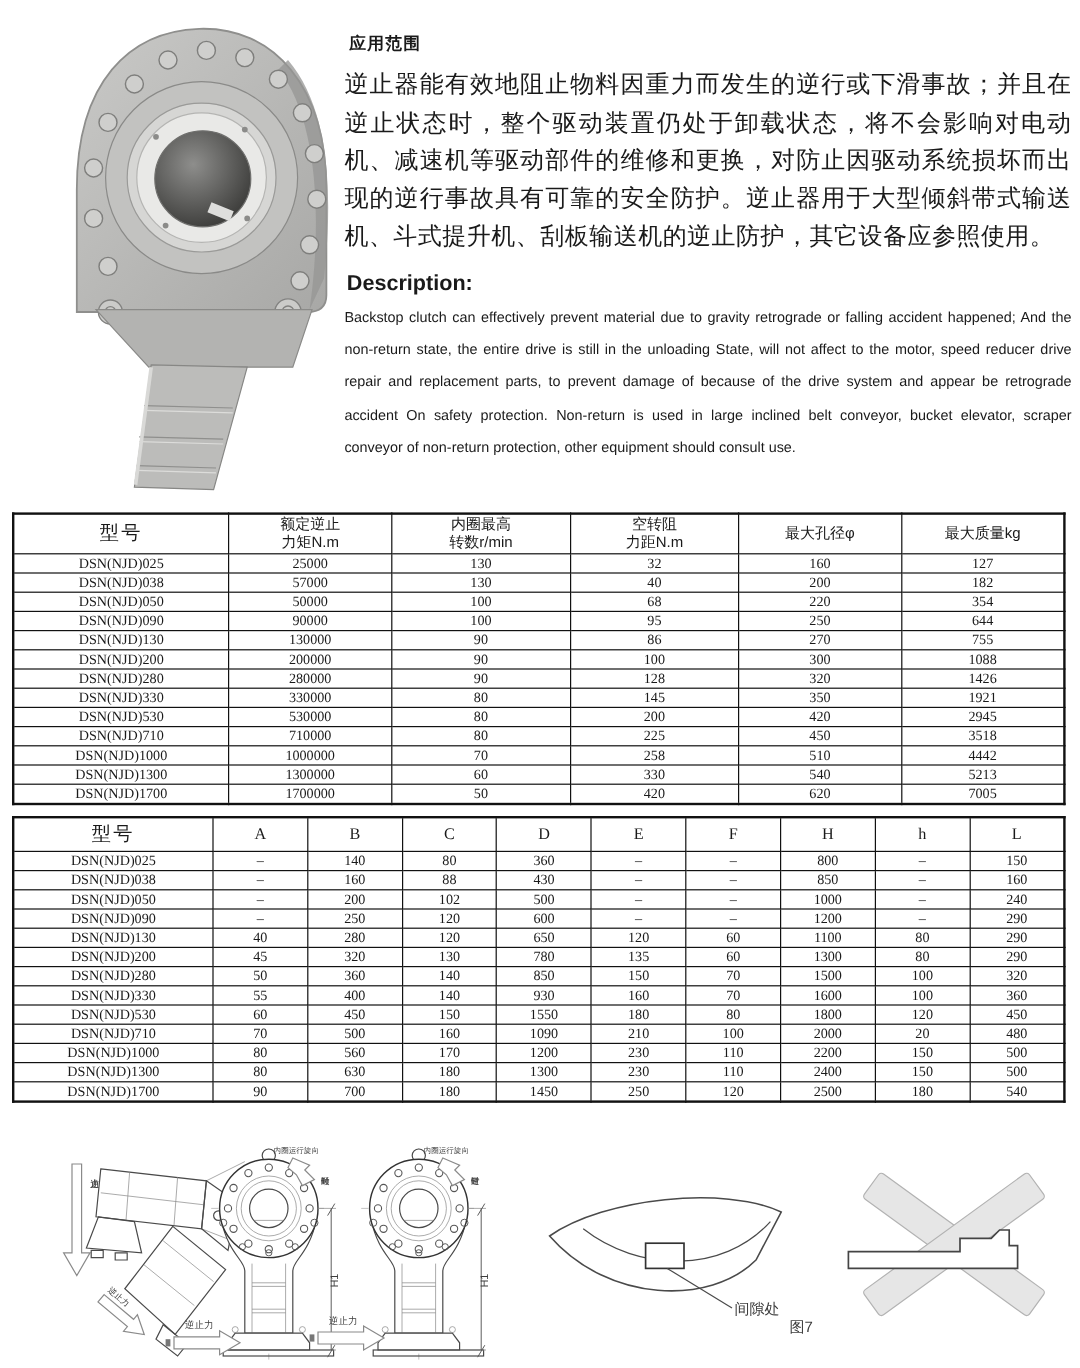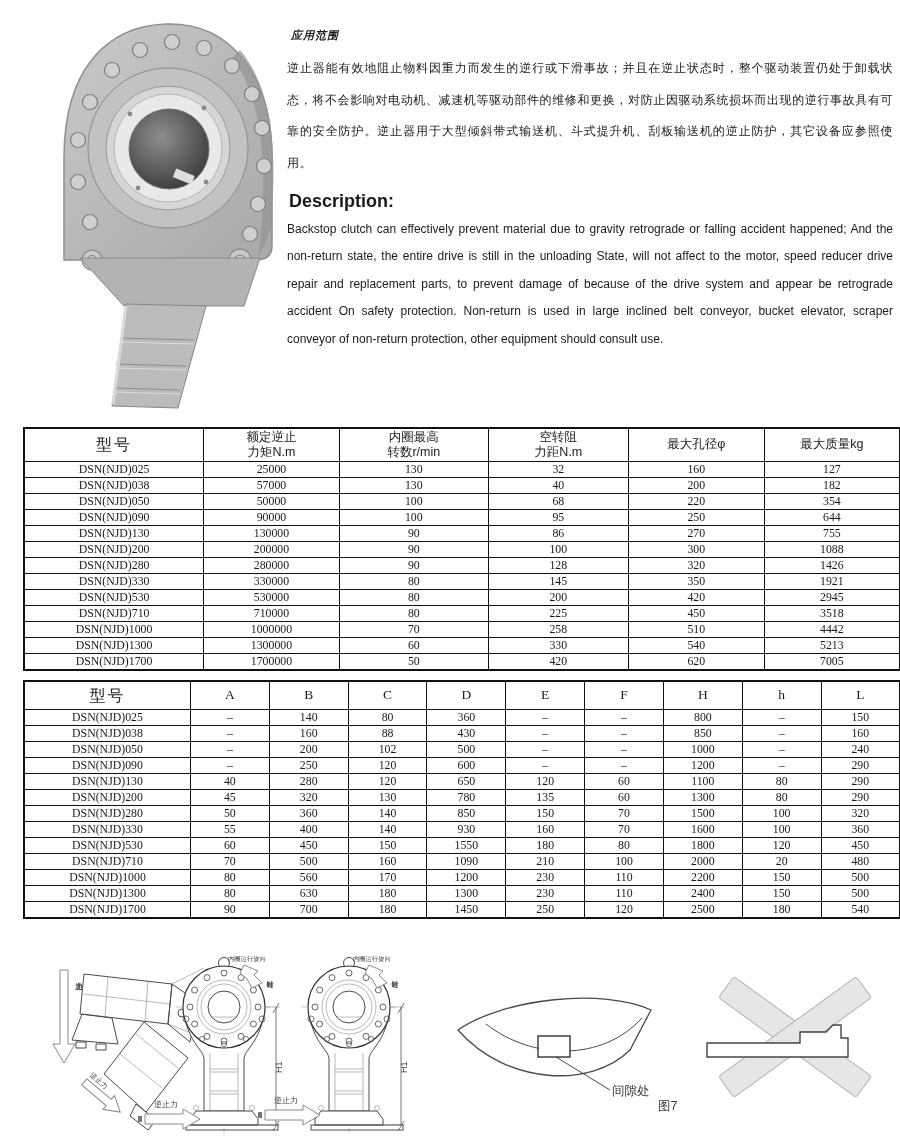--- a/index.html
+++ b/index.html
@@ -2,27 +2,27 @@
 <html><head>
 <meta charset="utf-8">
 <style>
   html,body{margin:0;padding:0;background:#fff;}
   .page{position:relative;width:900px;height:1140px;background:#ffffff;overflow:hidden;
         font-family:"Liberation Sans",sans-serif;color:#1a1a1a;}
   .abs{position:absolute;}
 
   
   .textcol{position:absolute;left:287px;top:28px;width:606px;}
-  .h-app{margin:0 0 10px 4px;font-size:11px;font-weight:600;letter-spacing:1px;font-style:italic;}
-  .zh-body{margin:0 0 12px 0;font-size:12px;line-height:31.5px;text-align:justify;letter-spacing:.4px;}
+  .h-app{margin:0 0 10px 4px;font-size:14px;font-weight:600;letter-spacing:1px;}
+  .zh-body{margin:0 0 12px 0;font-size:20px;line-height:31.5px;text-align:justify;letter-spacing:.4px;}
   .h-desc{margin:2px 0 4px 2px;font-size:18px;font-weight:700;font-family:"Liberation Sans",sans-serif;}
   .en-body{margin:0;font-size:12px;line-height:27.4px;text-align:justify;font-family:"Liberation Sans",sans-serif;}
 
   
-  table.t{position:absolute;left:23px;width:878px;border-collapse:collapse;table-layout:fixed;
+  table.t{position:absolute;left:10px;width:878px;border-collapse:collapse;table-layout:fixed;
           border:2px solid #111;padding-left:25px;}
   table.t th,table.t td{border:1px solid #111;text-align:center;vertical-align:middle;padding:0;}
   table.t th{font-weight:normal;font-size:12.5px;line-height:1.2;white-space:pre-line;font-family:"Liberation Sans",sans-serif;}
   table.t th:first-child{font-size:16px;letter-spacing:2px;}
   table.t td{font-family:"Liberation Serif",serif;font-size:11.8px;height:15px;line-height:1.05;}
   #spec-table{top:427px;}
   #spec-table thead tr{height:33px;}
   #dim-table{top:680px;}
   #dim-table thead tr{height:28px;}
   #dim-table th{font-family:"Liberation Serif",serif;font-size:13.5px;}

